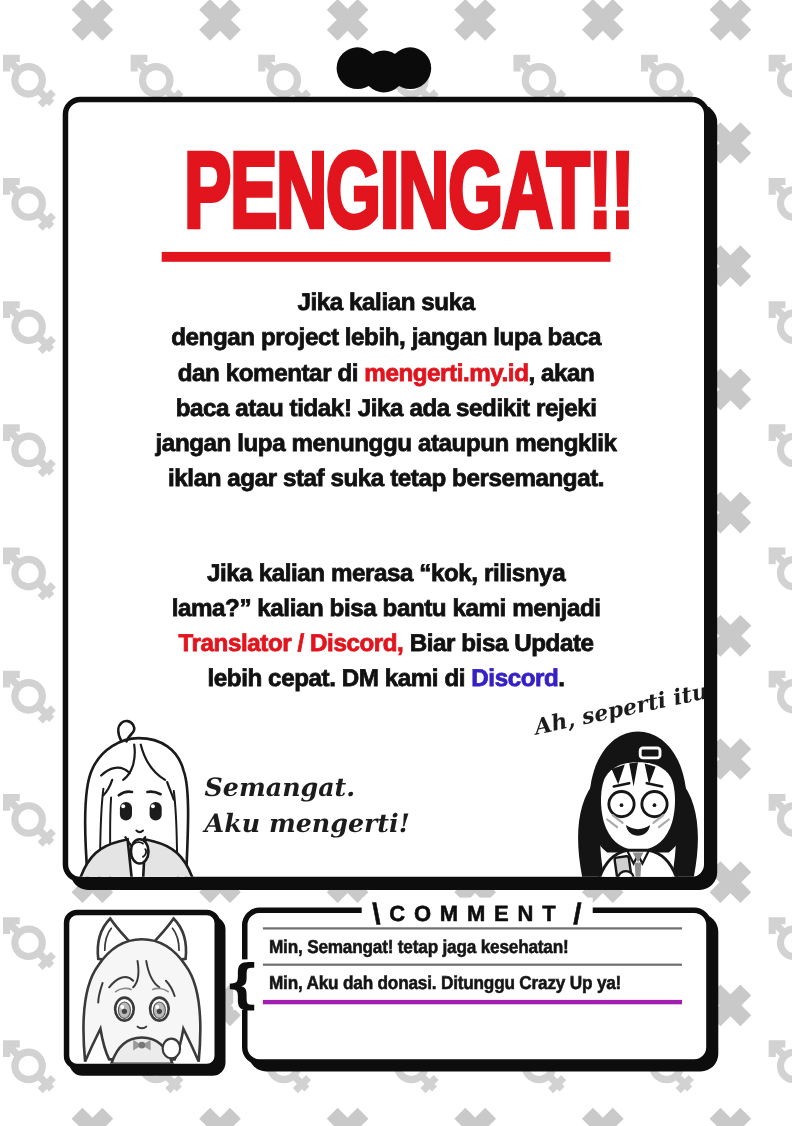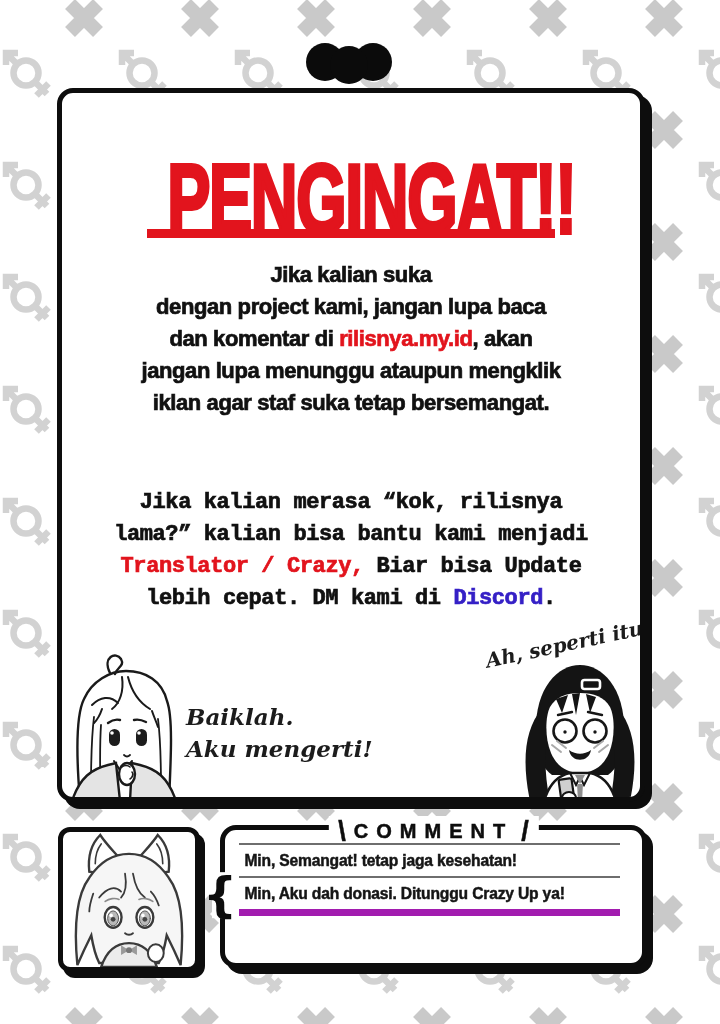--- a/index.html
+++ b/index.html
@@ -20,35 +20,35 @@
   .dot + .dot{margin-left:-14px;}
   .dot.mid{transform:translateY(3px);}
   
   #card{
     position:absolute;left:57px;top:88px;width:588px;height:714px;
     box-sizing:border-box;background:#ffffff;
     border:5px solid #0d0d0d;border-radius:16px;
     box-shadow:7px 7px 0 #0d0d0d;
     overflow:hidden;z-index:2;
   }
-  .title-wrap{position:absolute;top:30px;left:0;right:0;text-align:center;margin-top:27px;}
+  .title-wrap{position:absolute;top:30px;left:0;right:0;text-align:center;}
   .title{
     display:inline-block;font-size:98px;line-height:1.02;font-weight:bold;
     color:var(--accent-red);white-space:nowrap;
     transform:scaleX(0.66);transform-origin:center;
     -webkit-text-stroke:4px var(--accent-red);
     letter-spacing:-2px;
   }
   .title-underline{
     position:absolute;top:136px;left:50%;margin-left:-204px;
     width:408px;height:9px;background:var(--accent-red);
   }
   .para{position:absolute;left:0;right:0;}
   #para-0{top:166px;}
-  #para-1{top:394px;font-family:Liberation Mono, monospace;}
+  #para-1{top:412px;}
   .pline{
     height:32px;line-height:32px;text-align:center;white-space:nowrap;
     font-weight:bold;font-size:22px;letter-spacing:-0.4px;color:var(--ink);
     -webkit-text-stroke:0.7px currentColor;
   }
   .pline .red{color:var(--accent-red);}
   .pline .blue{color:var(--accent-blue);}
   
   .speech{
     font-family:"DejaVu Serif",serif;font-style:italic;font-weight:bold;
@@ -78,21 +78,21 @@
   .comment-label{
     position:absolute;top:-14px;left:50%;transform:translateX(-50%);
     background:#ffffff;padding:0 10px;white-space:nowrap;
     font-weight:bold;font-size:20px;color:#0d0d0d;display:flex;align-items:center;
     -webkit-text-stroke:0.5px #0d0d0d;
   }
   .comment-label .word{letter-spacing:8px;margin:0 8px;}
   .comment-label .slash{font-size:27px;font-weight:bold;}
   #comment-rows{
     position:absolute;left:14px;top:13px;width:381px;
-    border-bottom:7px solid #a21caf;
+    border-bottom:4px solid #a21caf;
   }
   .comment-row{height:31px;display:flex;align-items:center;border-top:2px solid #6e6e6e;}
   .comment-text{
     font-size:17px;font-weight:bold;color:#151515;white-space:nowrap;
     -webkit-text-stroke:0.5px currentColor;letter-spacing:-0.2px;
     transform:scaleX(0.92);transform-origin:left center;padding-left:6px;
   }
   .brace{
     position:absolute;left:-13px;top:50%;transform:translateY(-54%);
     width:16px;height:46px;background:#ffffff;
@@ -795,34 +795,35 @@
 </div>
 
 <div id="card">
   <div class="title-wrap">
     <span class="title">PENGINGAT!!</span>
   </div>
   <div class="title-underline"></div>
 
   <div class="para" id="para-0">
       <div class="pline"><span>Jika kalian suka</span></div>
-      <div class="pline"><span>dengan project kami, jangan lupa baca</span></div>
-      <div class="pline"><span>dan komentar di </span><span class="red">rilisnya.my.id</span><span>, akan</span></div>
+      <div class="pline"><span>dengan project lebih, jangan lupa baca</span></div>
+      <div class="pline"><span>dan komentar di </span><span class="red">mengerti.my.id</span><span>, akan</span></div>
+      <div class="pline"><span>baca atau tidak! Jika ada sedikit rejeki</span></div>
       <div class="pline"><span>jangan lupa menunggu ataupun mengklik</span></div>
       <div class="pline"><span>iklan agar staf suka tetap bersemangat.</span></div>
     </div>
   <div class="para" id="para-1">
       <div class="pline"><span>Jika kalian merasa “kok, rilisnya</span></div>
       <div class="pline"><span>lama?” kalian bisa bantu kami menjadi</span></div>
-      <div class="pline"><span class="red">Translator / Crazy,</span><span> Biar bisa Update</span></div>
+      <div class="pline"><span class="red">Translator / Discord,</span><span> Biar bisa Update</span></div>
       <div class="pline"><span>lebih cepat. DM kami di </span><span class="blue">Discord</span><span>.</span></div>
     </div>
 
   <div id="speech-left" class="speech">
-    <div>Baiklah.</div>
+    <div>Semangat.</div>
     <div>Aku mengerti!</div>
   </div>
   <div id="speech-right" class="speech">Ah, seperti itu.</div>
 
   <div class="char" id="char-left">
     <svg width="120" height="148" viewBox="0 0 120 148" fill="none" stroke="#1a1a1a" stroke-width="2.4" stroke-linecap="round">
       <path d="M16,148 C12,100 12,62 20,46 C28,28 46,18 62,18 C82,18 98,28 103,48 C109,64 107,104 105,148 Z" fill="#ffffff"></path>
       <path d="M46,20 C38,4 52,-2 57,6 C61,13 53,14 51,21" fill="none"></path>
       <path d="M28,52 C36,44 46,42 54,50 M58,24 C60,38 56,50 48,56 M64,24 C68,40 76,50 86,56 M38,56 C36,62 34,66 30,70 M88,58 C90,64 92,68 94,74" stroke-width="2"></path>
       <path d="M30,64 C26,96 28,124 26,148 M94,66 C98,98 96,126 98,148 M37,72 C35,102 37,128 36,148" stroke-width="1.8"></path>

